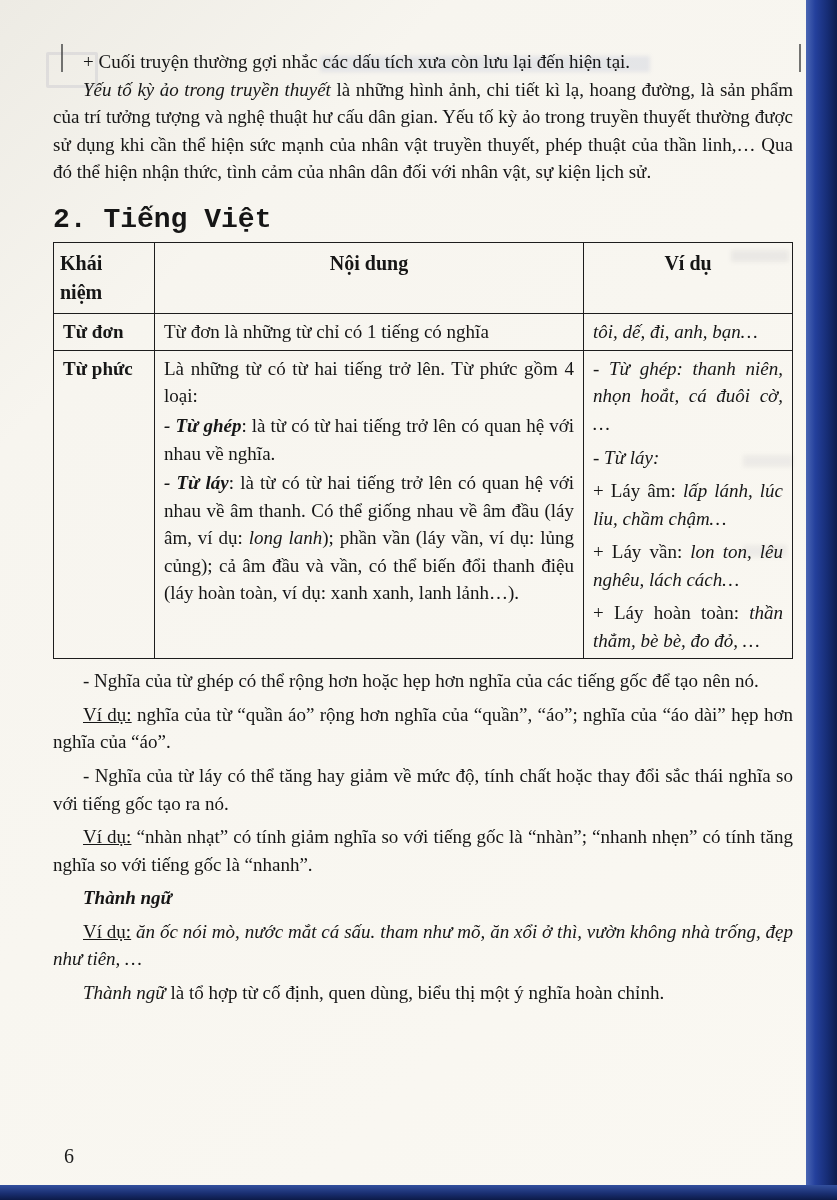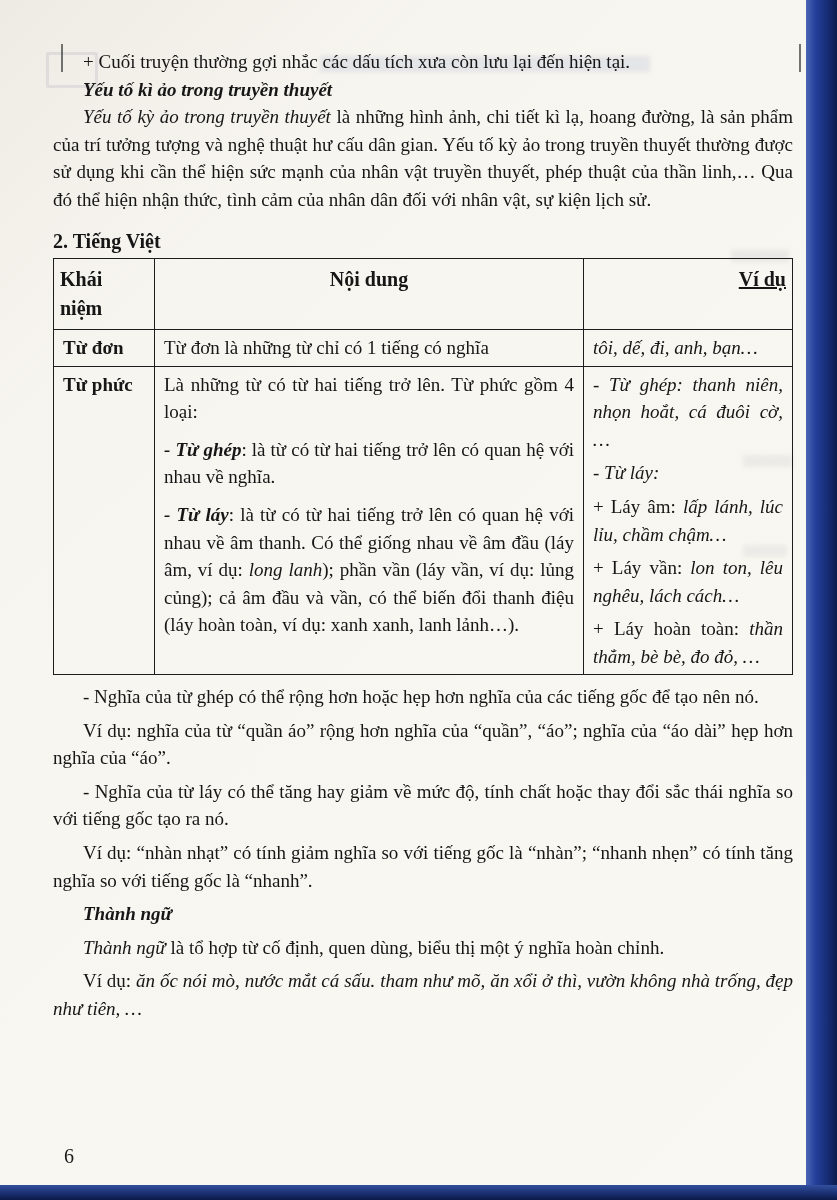--- a/index.html
+++ b/index.html
@@ -37,25 +37,25 @@
 
   .content {
     position:absolute; left:53px; top:48px; width:740px;
     font-size:19px; line-height:1.45;
     text-align:justify;
   }
   .content p { margin:0; }
   .indent { text-indent:30px; }
   .bold-italic { font-weight:bold; font-style:italic; }
   .italic { font-style:italic; }
-  .underline { }
+  .underline { text-decoration:underline; }
 
   .section-title {
-    font-family:Liberation Serif, serif;
-    font-weight:bold; font-size:20px;
+    font-family:Liberation Mono, monospace;
+    font-weight:bold; font-size:28px;
     margin-top:14px !important;
     text-align:left;
   }
   .subtitle {
     font-weight:bold; font-style:italic;
     margin:7px 0 5px 34px !important;
     text-align:left;
   }
 
   table.main {
@@ -63,26 +63,26 @@
     margin-top:2px;
   }
   table.main th, table.main td {
     border:1.6px solid #1d1d1d;
     padding:4px 9px;
     vertical-align:top;
   }
   table.main th { font-size:20px; padding:6px 6px; }
   th.kn { width:88px; text-align:left; padding-left:10px; }
   th.nd { text-align:center; }
-  th.vd { width:196px; text-align:right;text-decoration:underline; }
+  th.vd { width:196px; text-align:center; }
 
   td.concept { font-weight:bold; padding-left:10px; }
   td.concept-mid { vertical-align:middle; }
   td.example-r1 { font-style:italic; }
-  td.content-cell p + p { margin-top:10px; }
+  td.content-cell p + p { margin-top:2px; }
   td.example-cell { vertical-align:middle; }
   td.example-cell p + p { margin-top:6px; }
 
   .notes { margin-top:8px; }
   .notes p { text-indent:30px; margin-top:6px; }
 
   .page-number {
     position:absolute; left:64px; bottom:32px;
     font-size:20px; color:#1c1c1c;
     font-family:"Liberation Serif", "DejaVu Serif", serif;
@@ -99,21 +99,20 @@
 <div class="ghost ghost-smudge-a"></div>
 <div class="ghost ghost-smudge-b"></div>
 <div class="ghost ghost-smudge-c"></div>
 
 <div class="tick tick-left"></div>
 <div class="tick tick-right"></div>
 
 <div class="content">
 
   <p class="indent">+ Cuối truyện thường gợi nhắc các dấu tích xưa còn lưu lại đến hiện tại.</p>
-  <p class="indent bold-italic">Yếu tố kì ảo trong truyền thuyết</p>
   <p class="indent"><span class="italic">Yếu tố kỳ ảo trong truyền thuyết</span><span> là những hình ảnh, chi tiết kì lạ, hoang đường, là sản phẩm của trí tưởng tượng và nghệ thuật hư cấu dân gian. Yếu tố kỳ ảo trong truyền thuyết thường được sử dụng khi cần thể hiện sức mạnh của nhân vật truyền thuyết, phép thuật của thần linh,… Qua đó thể hiện nhận thức, tình cảm của nhân dân đối với nhân vật, sự kiện lịch sử.</span></p>
 
   <p class="section-title">2. Tiếng Việt</p>
 
   <table class="main">
     <tbody>
         <tr>
       <th class="kn">Khái niệm</th>
       <th class="nd">Nội dung</th>
       <th class="vd">Ví dụ</th>
@@ -140,19 +139,19 @@
     </tr>
   </tbody>
     </table>
 
   <div class="notes">
     <p>- Nghĩa của từ ghép có thể rộng hơn hoặc hẹp hơn nghĩa của các tiếng gốc để tạo nên nó.</p>
     <p><span class="underline">Ví dụ:</span><span> nghĩa của từ “quần áo” rộng hơn nghĩa của “quần”, “áo”; nghĩa của “áo dài” hẹp hơn nghĩa của “áo”.</span></p>
     <p>- Nghĩa của từ láy có thể tăng hay giảm về mức độ, tính chất hoặc thay đổi sắc thái nghĩa so với tiếng gốc tạo ra nó.</p>
     <p><span class="underline">Ví dụ:</span><span> “nhàn nhạt” có tính giảm nghĩa so với tiếng gốc là “nhàn”; “nhanh nhẹn” có tính tăng nghĩa so với tiếng gốc là “nhanh”.</span></p>
     <p class="bold-italic">Thành ngữ</p>
+    <p><span class="underline">Ví dụ:</span><span class="italic"> ăn ốc nói mò, nước mắt cá sấu. tham như mõ, ăn xổi ở thì, vườn không nhà trống, đẹp như tiên, …</span></p>
     <p><span class="italic">Thành ngữ</span><span> là tổ hợp từ cố định, quen dùng, biểu thị một ý nghĩa hoàn chỉnh.</span></p>
-    <p><span class="underline">Ví dụ:</span><span class="italic"> ăn ốc nói mò, nước mắt cá sấu. tham như mõ, ăn xổi ở thì, vườn không nhà trống, đẹp như tiên, …</span></p>
   </div>
 
 </div>
 
 <div class="page-number">6</div>
 
 </body></html>

